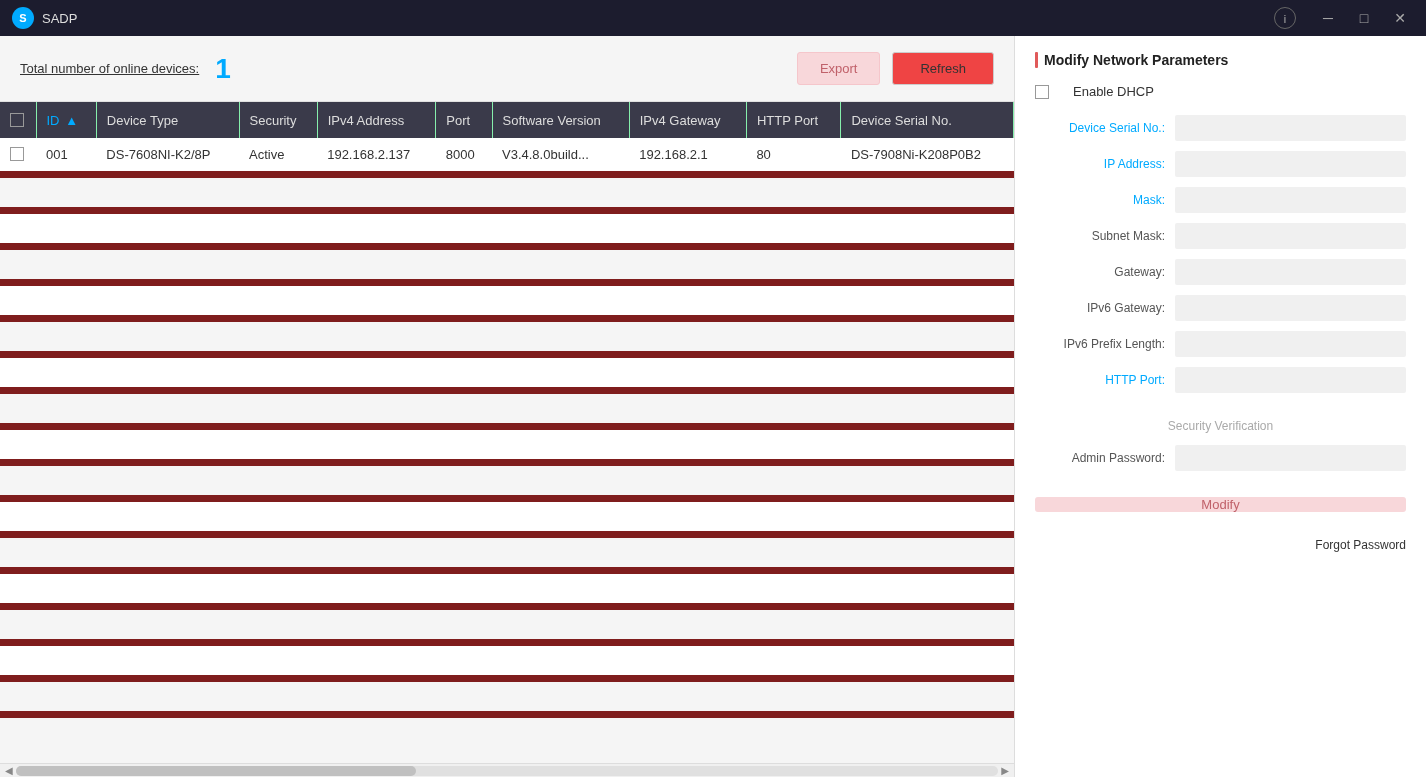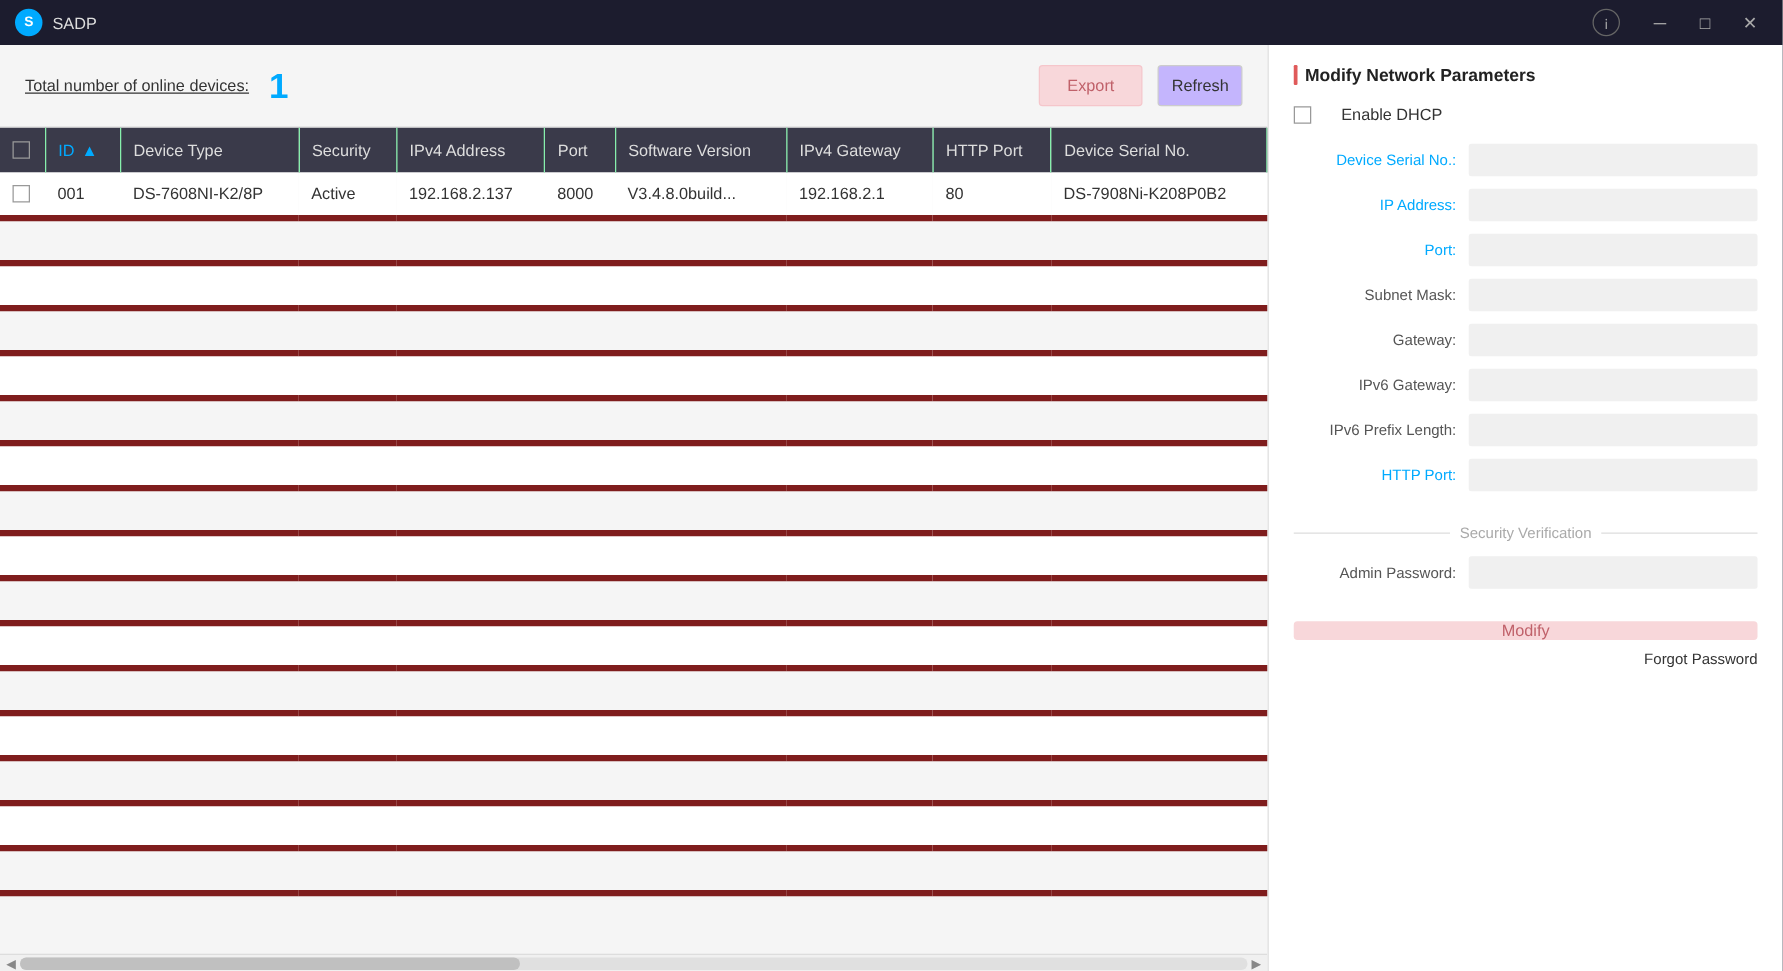--- a/index.html
+++ b/index.html
@@ -112,24 +112,24 @@
     .btn-export {
       background: #f8d7da;
       color: #c0616a;
       border: 1px solid #f5c6cb;
       padding: 8px 22px;
       border-radius: 3px;
       cursor: pointer;
       font-size: 13px;
     }
     .btn-refresh {
-      background: #c4b5fd;
+      background: #ef4444;
       color: #333;
       border: 1px solid #ccc;
-      padding: 8px 10px;
+      padding: 8px 27px;
       border-radius: 3px;
       cursor: pointer;
       font-size: 13px;
     }
 
     
     .table-container {
       flex: 1;
       overflow: auto;
       position: relative;
@@ -157,21 +157,21 @@
     }
     .device-table thead th.sorted {
       color: #00aaff;
     }
     .sort-arrow {
       color: #00aaff;
       margin-left: 2px;
     }
     .device-table tbody tr {
       height: 36px;
-      border-bottom: 5px solid #7f1d1d;
+      border-bottom: 7px solid #7f1d1d;
       margin-left: 31px;
     }
     .device-table tbody tr:nth-child(odd) {
       background: #ffffff;
     }
     .device-table tbody tr:nth-child(even) {
       background: #f5f5f5;
     }
     .device-table tbody td {
       padding: 0 10px;
@@ -294,20 +294,21 @@
       padding: 0 8px;
       font-size: 12px;
       color: #333;
       outline: none;
     }
 
     .section-divider {
       display: flex;
       align-items: center;
       margin: 16px 0 12px 0;
+      flex-direction: column;
     }
     .divider-line {
       flex: 1;
       height: 1px;
       background: #ddd;
     }
     .divider-text {
       color: #aaa;
       font-size: 12px;
       padding: 0 8px;
@@ -322,21 +323,21 @@
       cursor: pointer;
       font-size: 13px;
       margin-top: 16px;
     }
 
     .forgot-password {
       text-align: right;
       color: #333;
       font-size: 12px;
       cursor: pointer;
-      margin-top: 8px;
+      margin-top: 26px;
       padding-bottom: 4px;
     }
   </style>
 </head>
 <body>
 
 <div class="titlebar">
   <div class="titlebar-logo">
     <span>S</span>
   </div>
@@ -479,21 +480,21 @@
 
     <div class="form-row">
       <span class="form-label">Device Serial No.:</span>
       <input type="text" class="form-input" value="" style="">
     </div>
         <div class="form-row">
       <span class="form-label">IP Address:</span>
       <input type="text" class="form-input" value="" style="">
     </div>
         <div class="form-row">
-      <span class="form-label">Port:</span>
+      <span class="form-label">Mask:</span>
       <input type="text" class="form-input" value="" style="">
     </div>
         <div class="form-row">
       <span class="form-label dark">Subnet Mask:</span>
       <input type="text" class="form-input" value="" style="">
     </div>
         <div class="form-row">
       <span class="form-label dark">Gateway:</span>
       <input type="text" class="form-input" value="" style="">
     </div>

